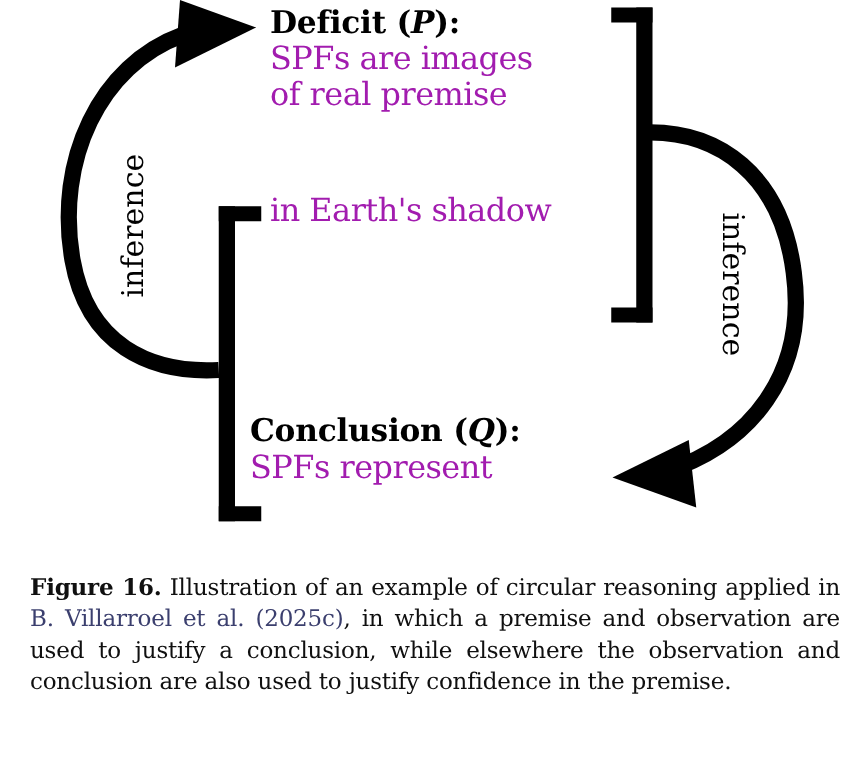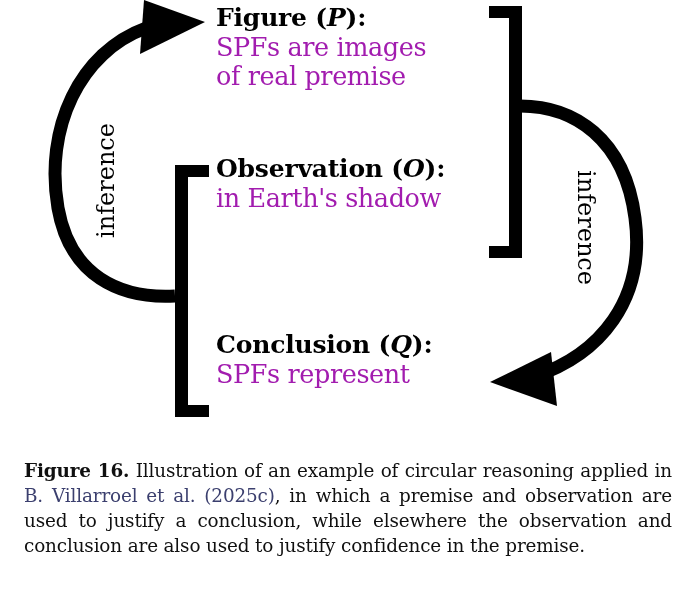--- a/index.html
+++ b/index.html
@@ -59,21 +59,21 @@
   .node-line {
     font-family: "DejaVu Serif", "Liberation Serif", serif;
     font-weight: normal;
     font-size: 25.5px;
     letter-spacing: -0.4px;
     color: #a21caf;
   }
 
   #node-premise    { left: 216px; top: 4px; }
   #node-observation{ left: 216px; top: 155px; }
-  #node-conclusion { left: 216px; top: 331px; }
+  #node-conclusion { left: 200px; top: 331px; }
 
   
   .inference-label {
     position: absolute;
     font-family: "DejaVu Serif", "Liberation Serif", serif;
     font-size: 24px;
     color: #000;
     white-space: nowrap;
     transform-origin: 0 0;
   }
@@ -149,27 +149,26 @@
 
         <path d="M 515 106
                  C 575 104, 625 140, 635 218
                  C 646 300, 600 355, 533 377" fill="none" stroke="#000" stroke-width="13" stroke-linecap="butt"></path>
 
         <polygon points="490,382 551,352 557,406" fill="#000"></polygon>
       </g>
     </svg>
 
     <div class="node" id="node-premise">
-      <div class="node-title"><span>Figure (</span><span class="sym">P</span><span>):</span></div>
+      <div class="node-title"><span>Deficit (</span><span class="sym">P</span><span>):</span></div>
       <div class="node-line">SPFs are images</div>
       <div class="node-line">of real premise</div>
     </div>
 
     <div class="node" id="node-observation">
-      <div class="node-title"><span>Observation (</span><span class="sym">O</span><span>):</span></div>
       <div class="node-line">in Earth's shadow</div>
     </div>
 
     <div class="node" id="node-conclusion">
       <div class="node-title"><span>Conclusion (</span><span class="sym">Q</span><span>):</span></div>
       <div class="node-line">SPFs represent</div>
     </div>
 
     <div class="inference-label" id="inference-left">inference</div>
 

